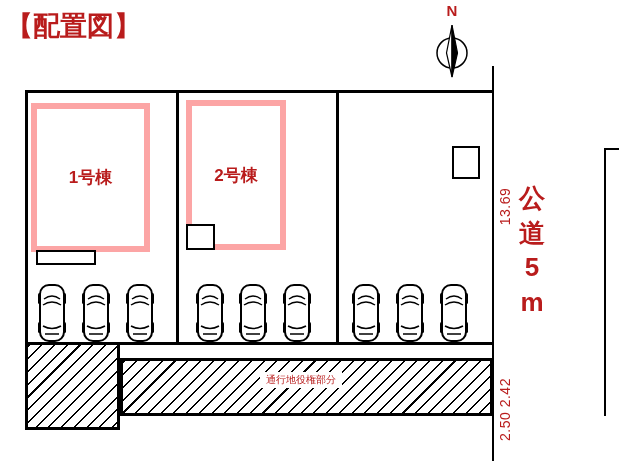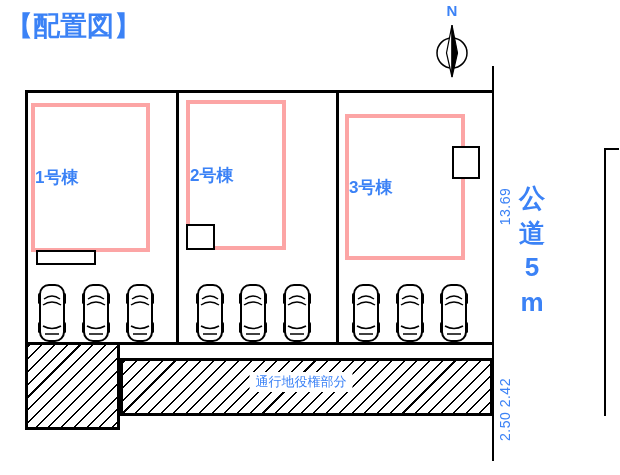--- a/index.html
+++ b/index.html
@@ -1,51 +1,51 @@
 <!DOCTYPE html>
 <html><head>
 <meta charset="utf-8">
 <style>
   * { margin:0; padding:0; box-sizing:border-box; }
   html,body { background:#fff; }
   .canvas {
     position:relative; width:620px; height:475px; background:#fff;
-    font-family:"Liberation Sans","DejaVu Sans",sans-serif; color:#3b82f6; overflow:hidden;
+    font-family:"Liberation Sans","DejaVu Sans",sans-serif; color:#b91c1c; overflow:hidden;
   }
   .title { position:absolute; left:6px; top:8px; font-size:27px; font-weight:700; }
 
   .compass { position:absolute; left:432px; top:2px; width:40px; text-align:center; }
   .compass-n { font-size:15px; font-weight:700; line-height:18px; }
 
   .plot-outline { position:absolute; left:25px; top:90px; width:468px; height:255px;
     border:3px solid #000; border-right:none; }
   .divider { position:absolute; top:90px; width:3px; height:255px; background:#000; }
   .divider-1 { left:176px; }
   .divider-2 { left:336px; }
 
-  .building { position:absolute; border:4px solid #fca5a5; background:#fff;
-    display:flex; align-items:center; }
+  .building { position:absolute; border:6px solid #fca5a5; background:#fff;
+    display:flex; align-items:center; justify-content:center; }
   .building-label { font-size:17px; font-weight:600; white-space:nowrap; }
   .building-1 { left:31px;  top:103px; width:119px; height:149px; }
   .building-2 { left:186px; top:100px; width:100px; height:150px; }
   .building-3 { left:345px; top:114px; width:120px; height:146px; }
   .porch { position:absolute; border:2px solid #000; background:#fff; }
   .porch-1 { left:36px; top:250px; width:60px; height:15px; }
   .porch-2 { left:186px; top:224px; width:29px; height:26px; }
   .annex-3 { position:absolute; left:452px; top:146px; width:28px; height:33px;
     border:2px solid #000; background:#fff; }
 
   .cars { position:absolute; left:0; top:0; }
 
   .hatch { position:absolute; border:3px solid #000;
     background-image:repeating-linear-gradient(135deg,#000 0px,#000 1.5px,transparent 1.5px,transparent 9px); }
   .hatch-left { left:25px;  top:342px; width:95px;  height:88px; }
   .hatch-band { left:120px; top:358px; width:373px; height:58px; }
   .easement-label { position:absolute; left:301px; top:372px; transform:translateX(-50%);
-    background:#fff; padding:1px 6px; font-size:13px; white-space:nowrap; }
+    background:#fff; padding:1px 6px; font-size:10px; white-space:nowrap; }
 
   .road-line  { position:absolute; left:492px; top:66px;  width:2px;  height:395px; background:#000; }
   .right-line { position:absolute; left:604px; top:148px; width:2px;  height:268px; background:#000; }
   .right-tick { position:absolute; left:604px; top:148px; width:15px; height:2px;   background:#000; }
 
   .road-label { position:absolute; left:514px; top:184px; width:36px;
     display:flex; flex-direction:column; gap:6px; align-items:center; }
   .road-char { font-size:26px; font-weight:600; line-height:1.1; }
 
   .dim { position:absolute; font-size:14px; text-align:center; letter-spacing:0.5px; white-space:nowrap; }
@@ -75,23 +75,20 @@
   <div class="building building-1">
     <span class="building-label">1号棟</span>
   </div>
   <div class="porch porch-1"></div>
 
   <div class="building building-2">
     <span class="building-label">2号棟</span>
   </div>
   <div class="porch porch-2"></div>
 
-  <div class="building building-3">
-    <span class="building-label">3号棟</span>
-  </div>
   <div class="annex-3"></div>
 
   <div class="hatch hatch-left"></div>
   <div class="hatch hatch-band"></div>
   <div class="easement-label">通行地役権部分</div>
 
   <svg class="cars" width="620" height="475" viewBox="0 0 620 475">
     <defs>
       <g id="car">
         <rect x="0" y="9" width="4" height="11" rx="1.5" fill="#000"></rect>

